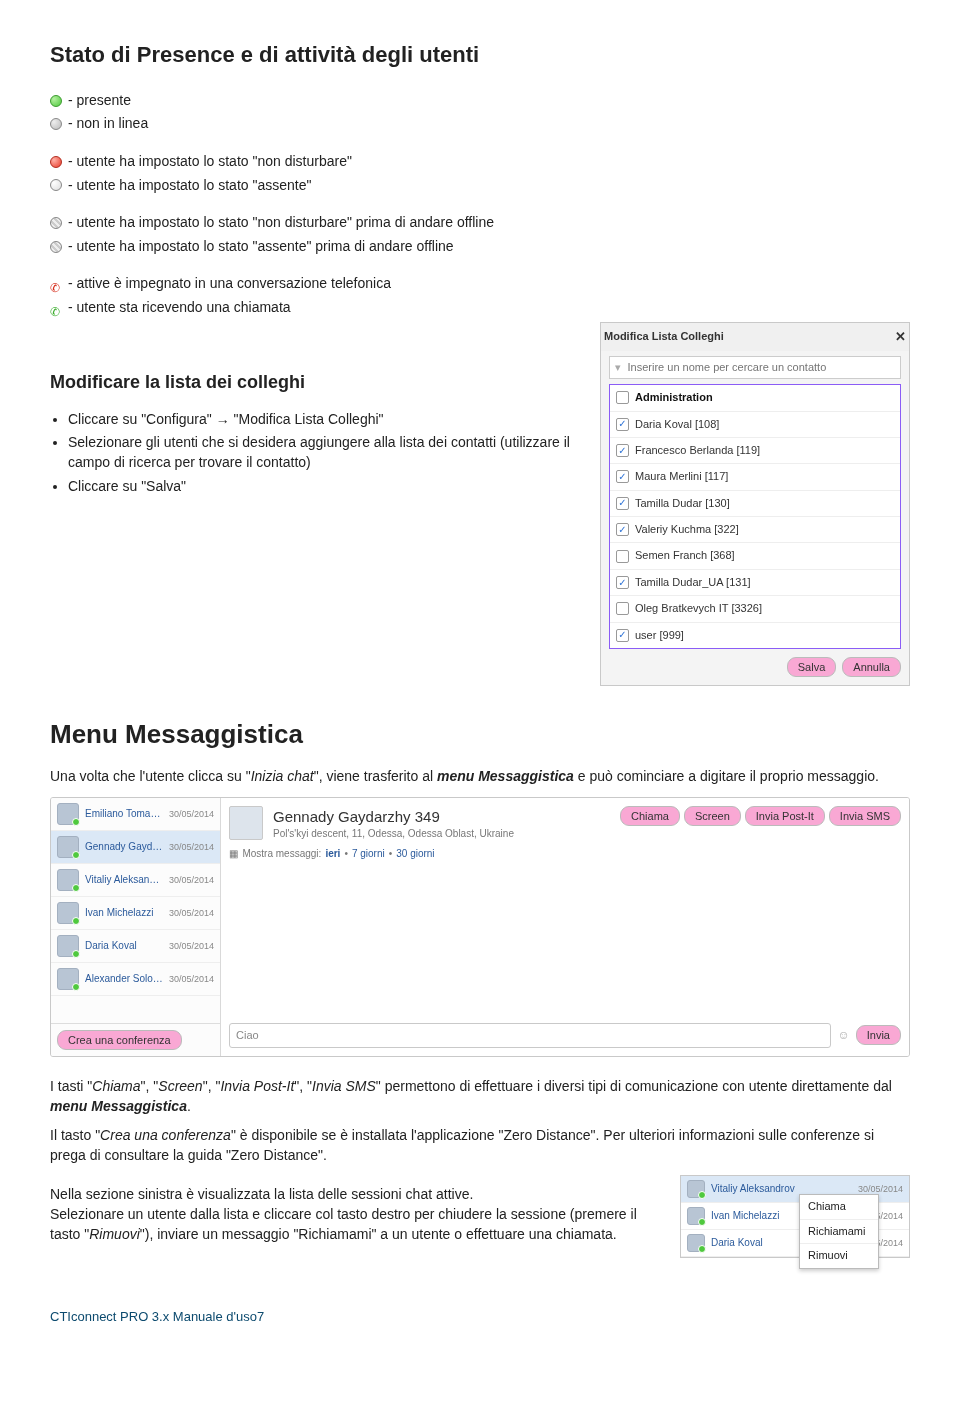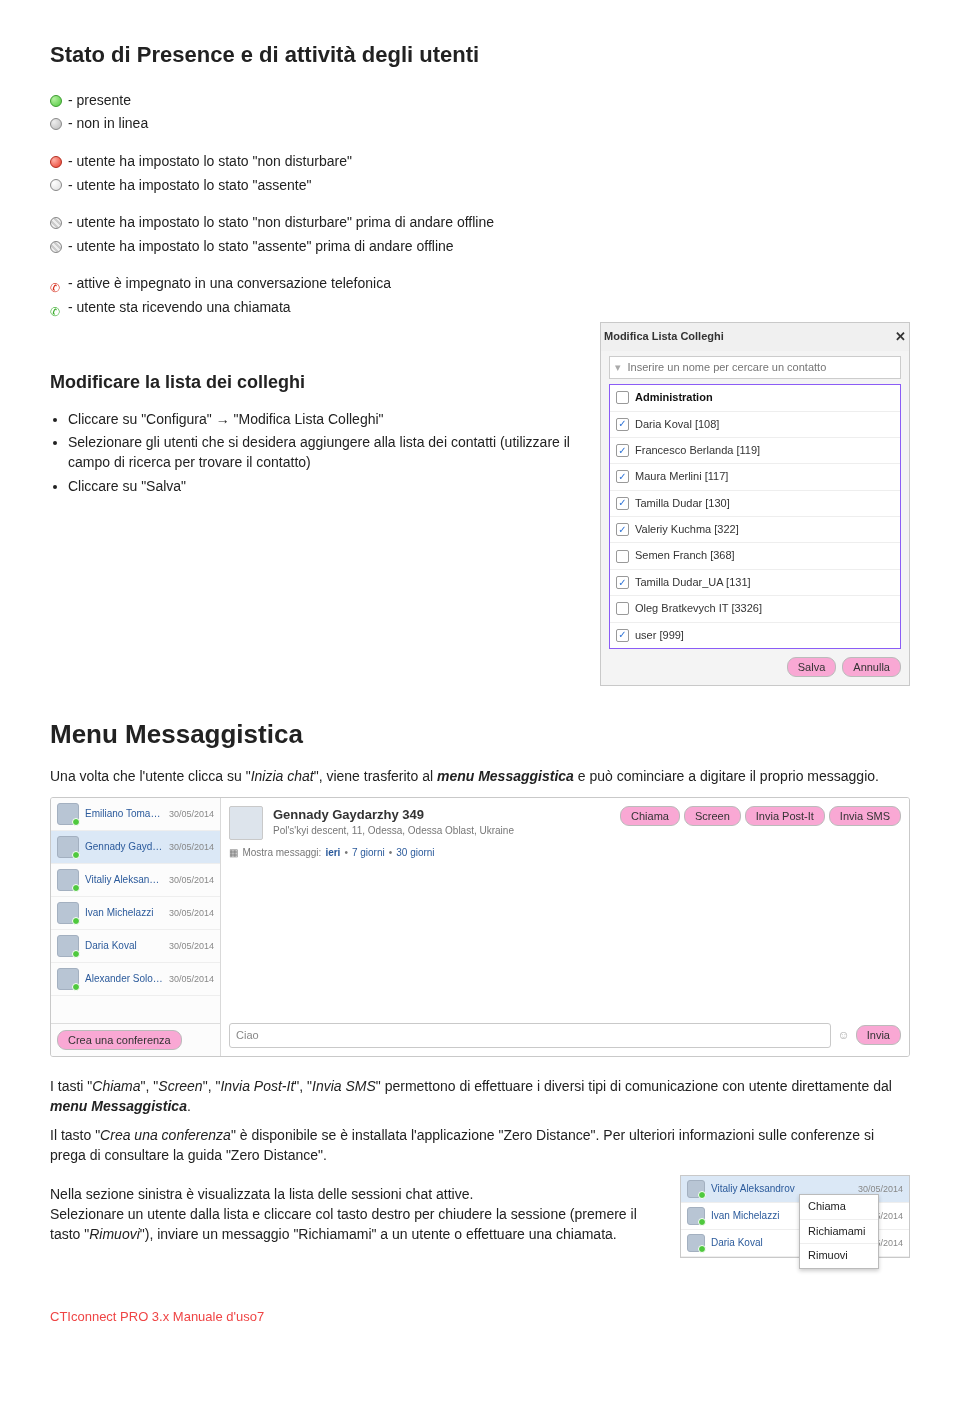--- a/index.html
+++ b/index.html
@@ -116,21 +116,21 @@
     padding: 8px; gap: 6px;
   }
   .msg-head {
     display: flex; gap: 10px; align-items: flex-start;
   }
   .msg-head-avatar {
     width: 34px; height: 34px; border: 1px solid #c9c9c9; background: #dde4ec;
     border-radius: 2px;
   }
   .msg-head-info { flex: 1; }
-  .msg-head-info .uname { font-weight: bold; color: #333; font-size: 13px; }
+  .msg-head-info .uname { font-weight: normal; color: #333; font-size: 15px; }
   .msg-head-info .uaddr { color: #777; font-size: 10px; }
   .msg-head-btns { display: flex; gap: 4px; }
   .msg-filter { color: #777; font-size: 10px; display:flex; align-items:center; gap:4px;}
   .msg-filter .lnk { color: #2b5a9b; }
   .msg-filter .active { font-weight: bold; }
   .msg-body { flex: 1; }
   .msg-input-row { display: flex; gap: 6px; align-items: center;}
   .msg-input {
     flex: 1; border: 1px solid #c9c9c9; border-radius: 3px; padding: 4px 6px;
     color: #888; background: #fff; font-size: 11px;
@@ -157,21 +157,21 @@
   .ctx-menu div { padding: 4px 8px; border-bottom: 1px solid #eee; }
   .ctx-menu div:last-child { border-bottom: none; }
   .ctx-wrap { position: relative; }
 
   p { margin: 10px 0; }
   em { font-style: italic; }
   strong { font-weight: bold; }
 
   .footer {
     margin-top: 50px; display: flex; 
-    font-size: 13px; color: #ef4444;
+    font-size: 13px; color: #0c4a6e;
   }
 </style>
 </head>
 <body>
 
 <h1>Stato di Presence e di attività degli utenti</h1>
 <div class="icon-line">
     <span class="status-icon si-green"></span>
     <span>- presente</span>
   </div>

